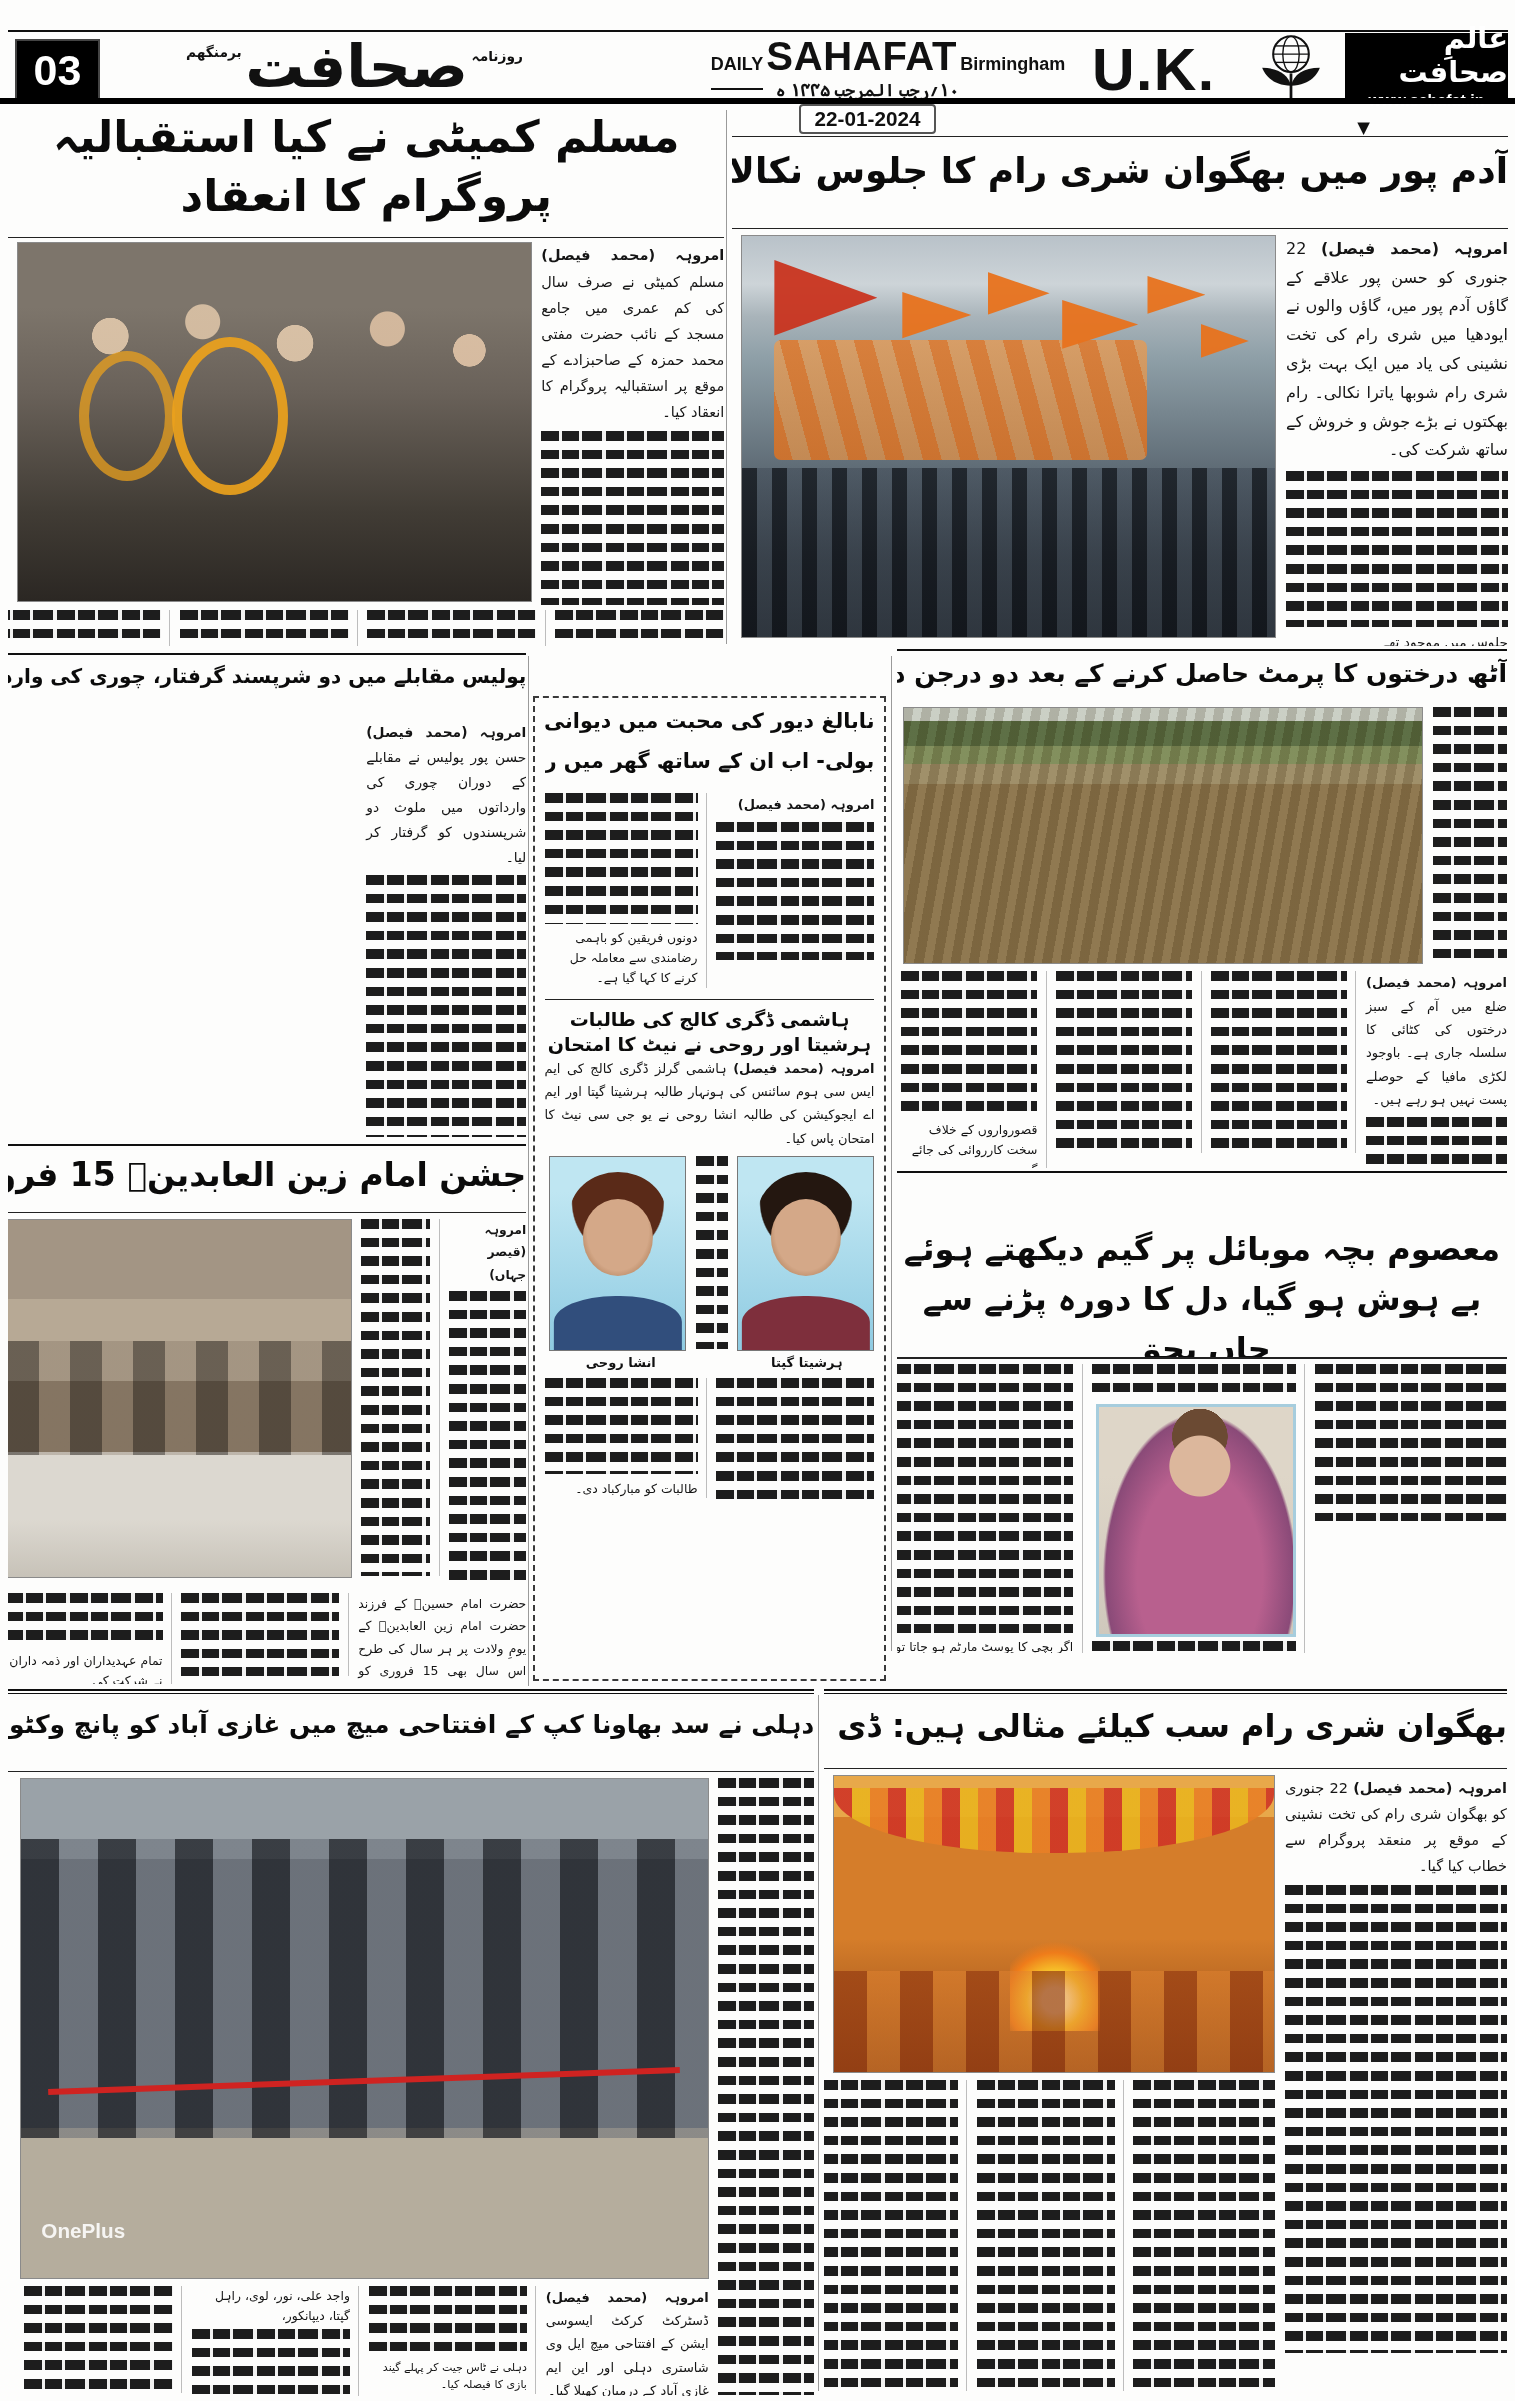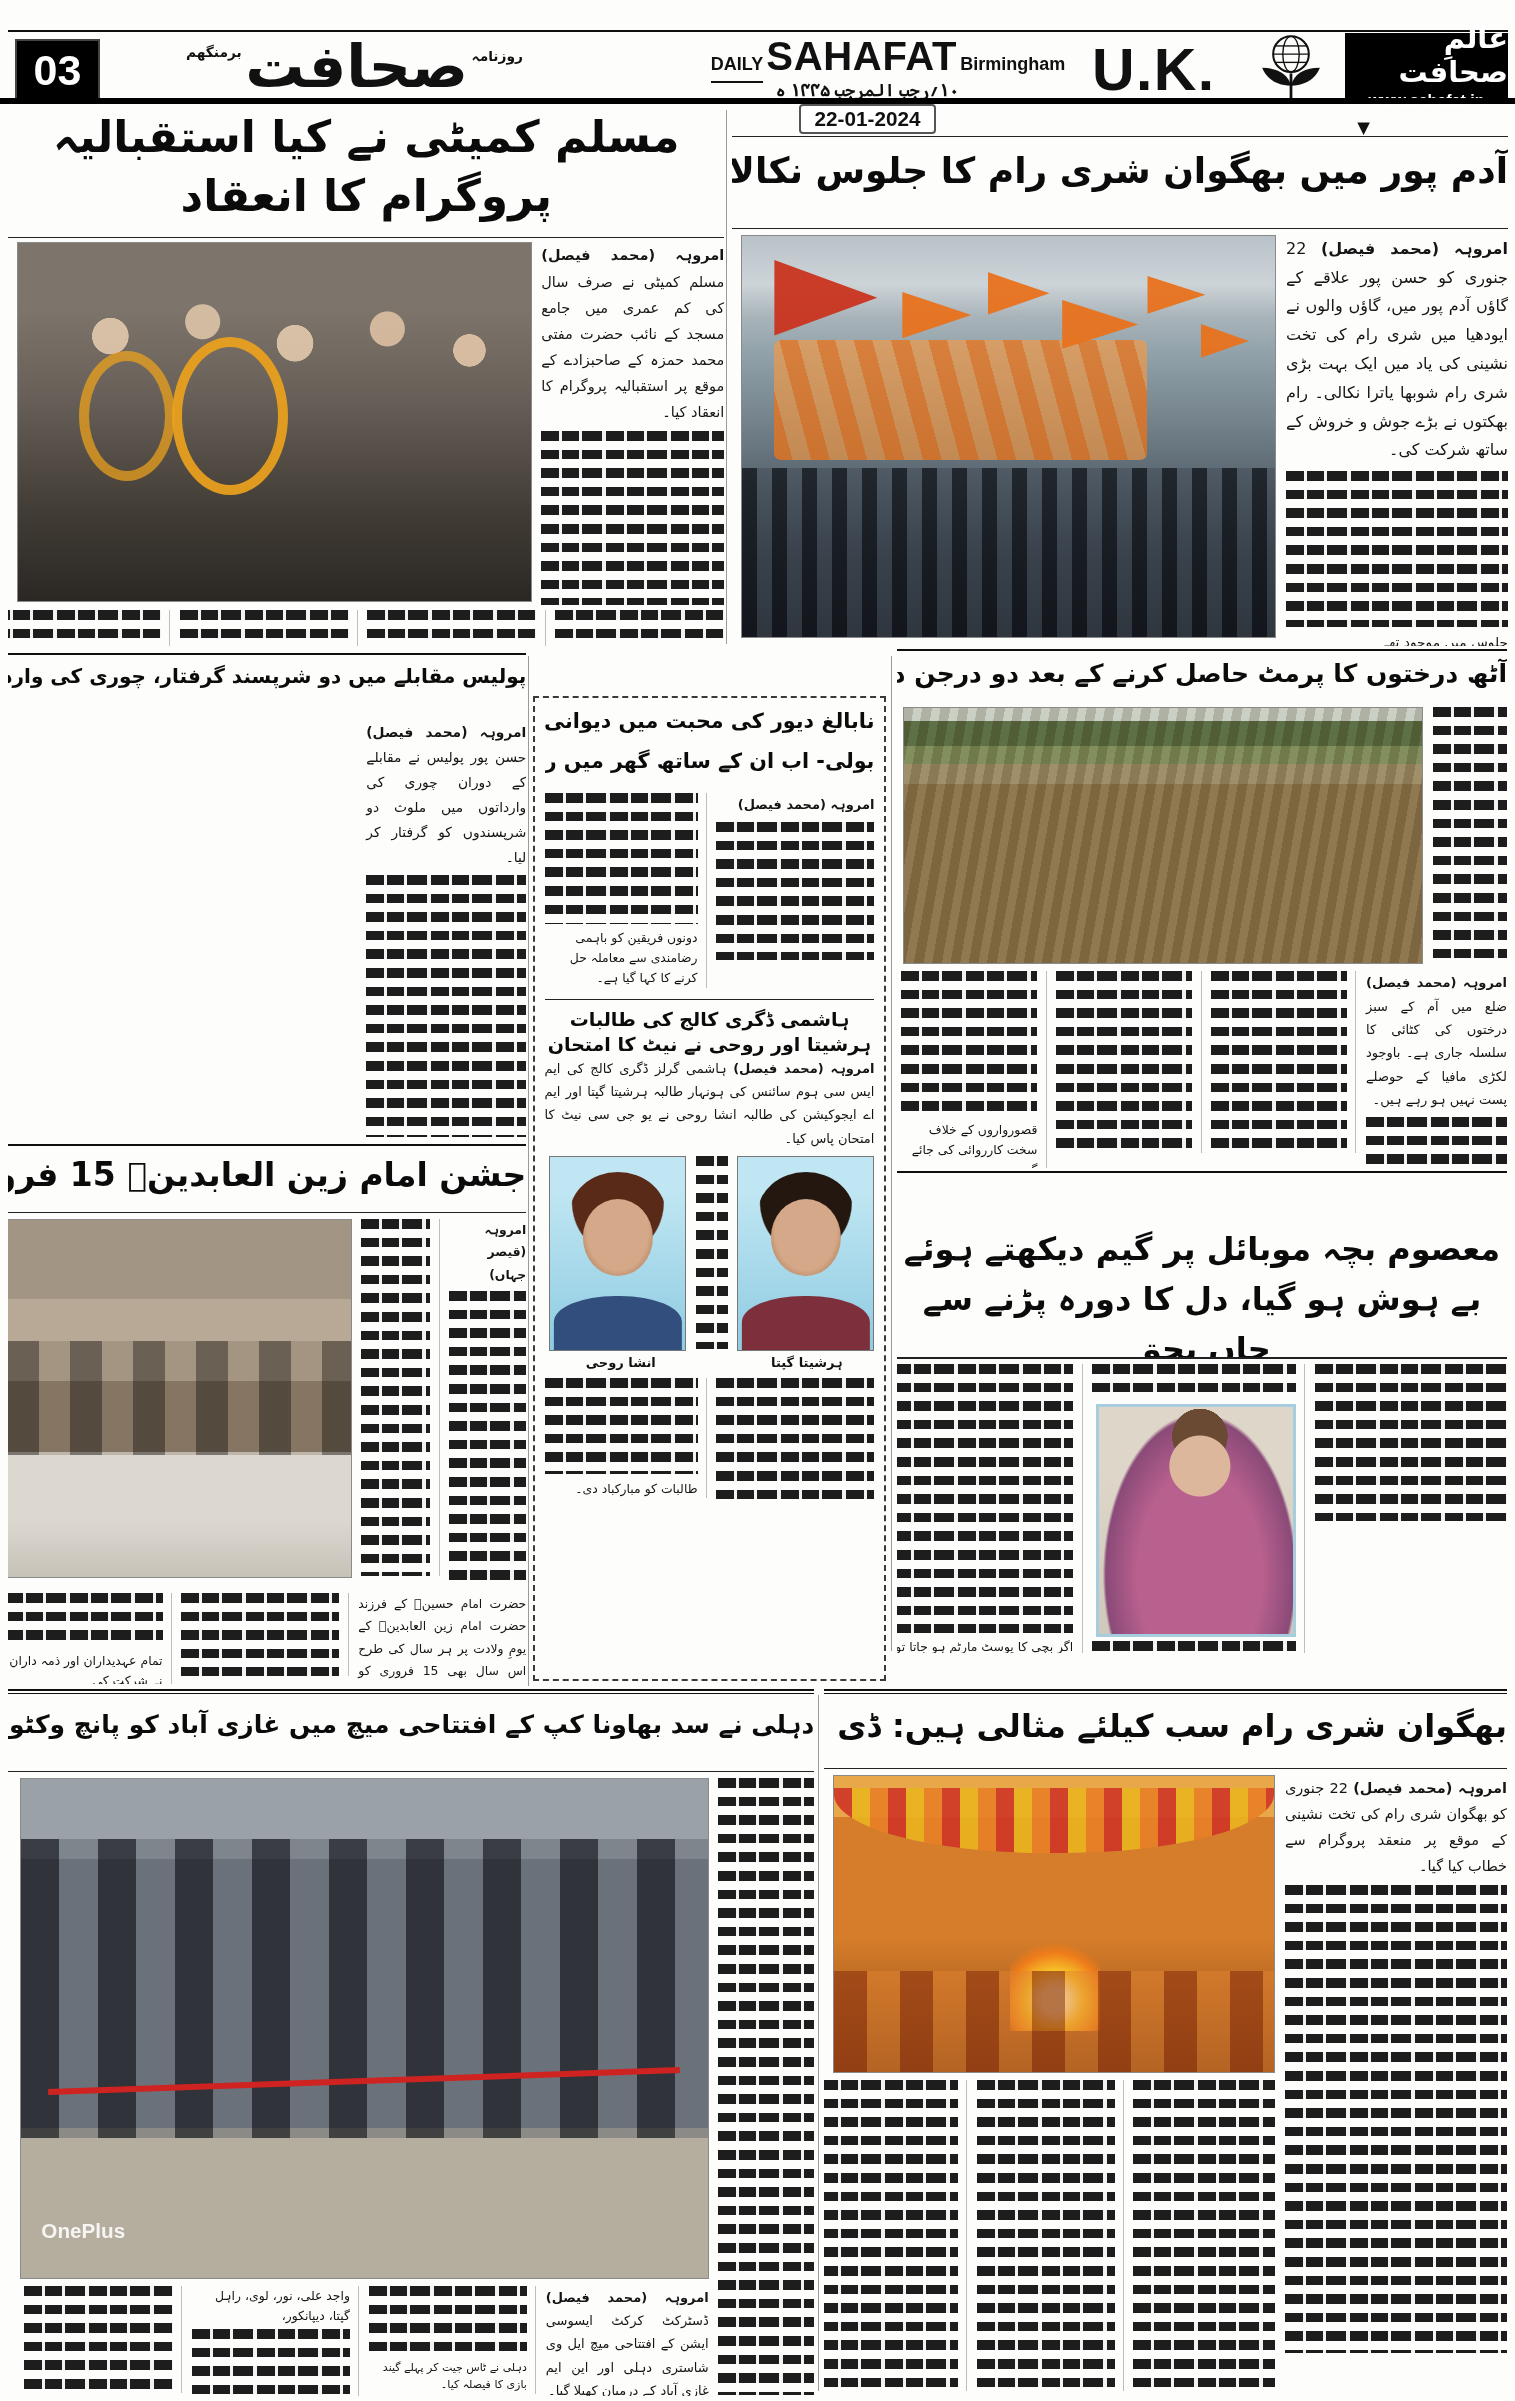--- a/index.html
+++ b/index.html
@@ -27,21 +27,21 @@
   .photo{position:relative;overflow:hidden;border:0.7px solid #8a8a8a;flex:none;}
   .caption{direction:rtl;font-size:13px;line-height:1.5;}
 
   
   .pagebox{background:#000;color:#fff;font:bold 43px "Liberation Sans",sans-serif;display:flex;
            align-items:center;justify-content:center;border:2.1px solid #444;}
   .logo-ur{direction:rtl;}
   .logo-ur .big{font-size:59px;font-weight:bold;letter-spacing:-1.4px;}
   .logo-ur .small{font-size:13.8px;font-weight:bold;}
   .mast-center{text-align:center;font-family:"Liberation Sans",sans-serif;}
-  .mast-daily{font:bold 18px "Liberation Sans",sans-serif;border-bottom:2.8px solid #111;padding-bottom:7px;margin-left:41px;}
+  .mast-daily{font:bold 18px "Liberation Sans",sans-serif;border-bottom:2.8px solid #111;padding-bottom:14px;margin-left:41px;}
   .mast-name{font:bold 40px "Liberation Sans",sans-serif;letter-spacing:0.7px;}
   .mast-city{font:bold 18px "Liberation Sans",sans-serif;}
   .hijri{direction:rtl;font-size:17px;font-weight:bold;margin-top:1.4px;}
   .datebox{display:inline-block;border:2.1px solid #555;border-radius:4.1px;padding:0.7px 13.8px;
            font:bold 20.7px "Liberation Sans",sans-serif;margin-top:2.8px;background:#fff;}
   .uk{font:bold 59px "Liberation Sans",sans-serif;letter-spacing:1.4px;}
   .worldbox{background:#000;color:#fff;display:flex;flex-direction:column;align-items:center;justify-content:center;gap:2.8px;}
   .worldbox .wname{direction:rtl;font-size:29px;font-weight:bold;}
   .worldbox .wsite{font:bold 16px "Liberation Sans",sans-serif;}
 

